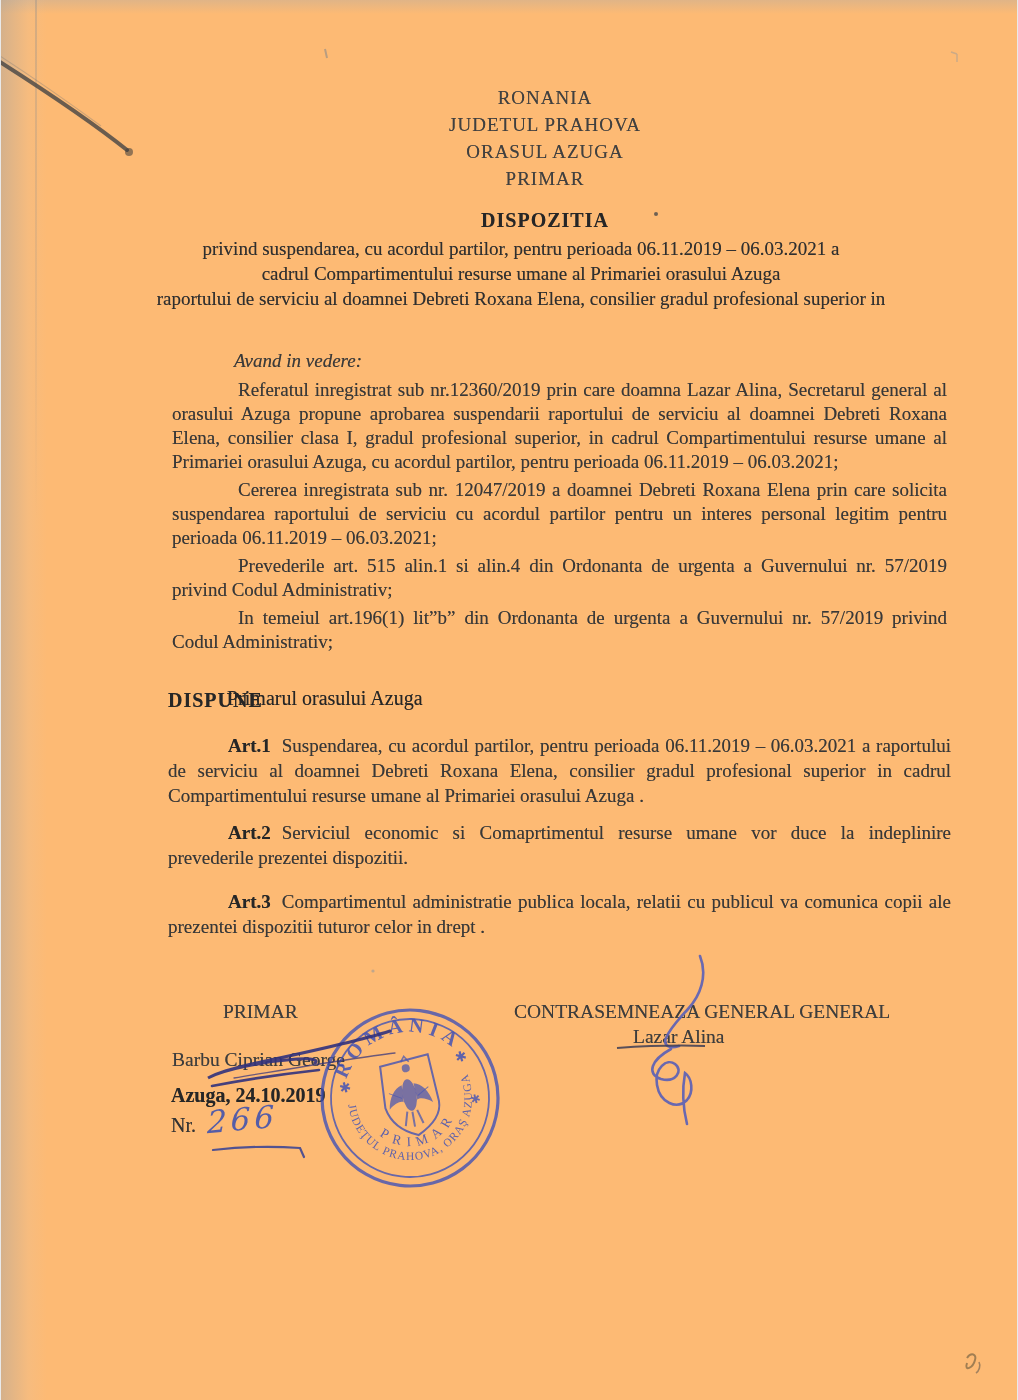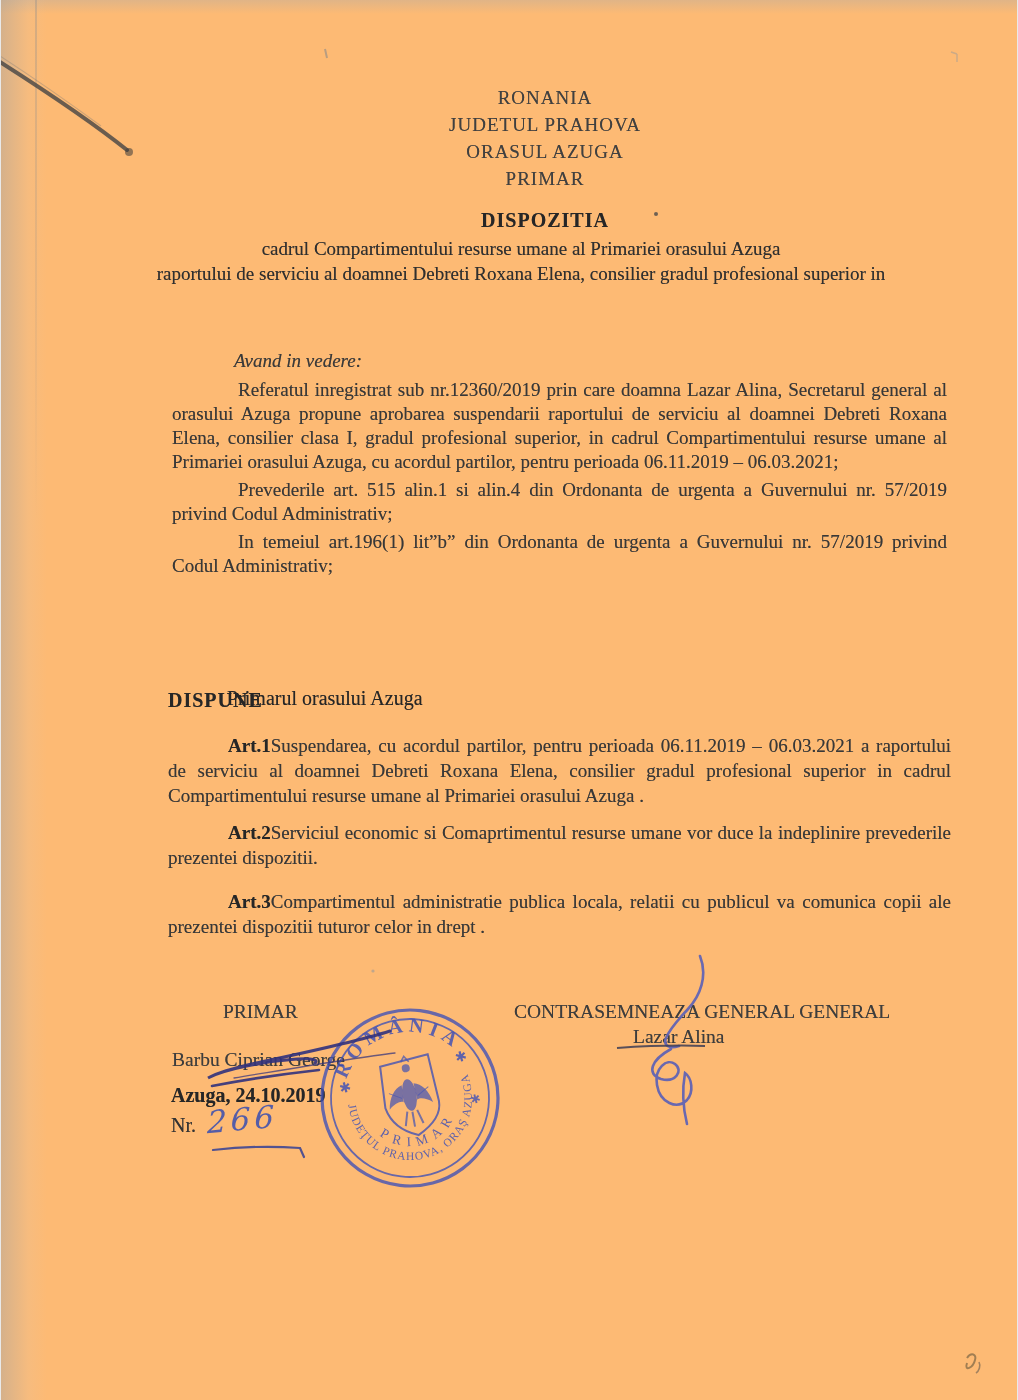--- a/index.html
+++ b/index.html
@@ -24,21 +24,21 @@
     font-size:19px;line-height:25px;color:#2f2f2f;}
   .doc{position:absolute;left:167px;top:0;width:783px;}
   .preamble{position:absolute;top:350px;left:0;width:100%;text-indent:66px;font-size:19px;color:#3a3a3a;font-style:italic;}
   .considerations{position:absolute;top:374px;left:0;width:100%;font-size:19px;line-height:24px;text-align:justify;}
   .considerations p{margin:4px;text-indent:66px;}
   .issuer{position:absolute;top:645px;left:59px;font-weight:normal;font-size:20px;color:#262626;margin-top:42px;}
   .order-heading{position:absolute;top:689px;left:0;width:100%;
     font-weight:bold;font-size:20px;letter-spacing:1px;color:#262626;}
   .article{position:absolute;left:0;width:100%;font-size:19px;line-height:25px;text-align:justify;margin:0;text-indent:60px;}
   .art1{top:733px;} .art2{top:820px;} .art3{top:889px;}
-  .artlbl{font-weight:bold;color:#262626;}
+  .artlbl{font-weight:bold;color:#262626;margin-right:11px;}
   .sig-role-left{position:absolute;left:222px;top:1001px;font-size:19.5px;color:#3d3d3d;}
   .sig-name-left{position:absolute;left:171px;top:1049px;font-size:19.5px;color:#3d3d3d;}
   .sig-role-right{position:absolute;left:513px;top:1001px;font-size:19.5px;white-space:nowrap;color:#3d3d3d;}
   .sig-name-right{position:absolute;left:632px;top:1026px;font-size:19.5px;color:#3d3d3d;}
   .place-date{position:absolute;left:170px;top:1084px;font-weight:bold;font-size:20px;color:#262626;}
   .nr-label{position:absolute;left:170px;top:1114px;font-size:20px;color:#333;}
   .nr-value{position:absolute;left:206px;top:1101px;font-size:31px;font-style:italic;
     letter-spacing:4px;color:#4353ad;transform:rotate(-5deg) skewX(-6deg);
     font-family:"DejaVu Serif", serif;opacity:.9;}
   .stamp-wrap{position:absolute;left:317px;top:1006px;width:184px;height:184px;
@@ -56,29 +56,31 @@
 
   <div class="header-block txt">
     <div>RONANIA</div>
     <div>JUDETUL PRAHOVA</div>
     <div>ORASUL AZUGA</div>
     <div>PRIMAR</div>
   </div>
 
   <div class="title-line txt">DISPOZITIA</div>
   <div class="subtitle txt">
+    <div>privind  suspendarea, cu acordul partilor, pentru perioada 06.11.2019 – 06.03.2021 a</div>
     <div>cadrul Compartimentului resurse umane al Primariei orasului Azuga</div>
     <div>raportului de serviciu al doamnei Debreti Roxana Elena, consilier gradul profesional superior  in</div>
   </div>
 
   <div class="doc">
     <div class="preamble txt">Avand in vedere:</div>
 
     <div class="considerations txt">
       <p>Referatul inregistrat sub nr.12360/2019 prin care doamna Lazar Alina, Secretarul general al orasului Azuga propune aprobarea suspendarii raportului de serviciu al doamnei Debreti Roxana Elena, consilier clasa I, gradul profesional superior, in cadrul Compartimentului resurse umane al Primariei orasului Azuga, cu acordul partilor, pentru perioada 06.11.2019 – 06.03.2021;</p>
+      <p>Cererea inregistrata sub nr. 12047/2019 a doamnei Debreti Roxana Elena prin care solicita suspendarea raportului de serviciu cu acordul partilor pentru un interes personal legitim pentru perioada 06.11.2019 – 06.03.2021;</p>
       <p>Prevederile art. 515 alin.1 si alin.4 din Ordonanta de urgenta a Guvernului nr. 57/2019 privind Codul Administrativ;</p>
       <p>In temeiul art.196(1) lit”b” din Ordonanta de urgenta a Guvernului nr. 57/2019 privind Codul Administrativ;</p>
     </div>
 
     <div class="issuer txt">Primarul orasului Azuga</div>
     <div class="order-heading txt">DISPUNE</div>
 
     <p class="article art1 txt"><b class="artlbl">Art.1</b><span>Suspendarea, cu acordul partilor, pentru perioada 06.11.2019 – 06.03.2021 a raportului de serviciu al doamnei Debreti Roxana Elena, consilier gradul profesional superior  in cadrul Compartimentului resurse umane al Primariei orasului Azuga .</span></p>
     <p class="article art2 txt"><b class="artlbl">Art.2</b><span>Serviciul economic si Comaprtimentul resurse umane vor duce la indeplinire prevederile prezentei dispozitii.</span></p>
     <p class="article art3 txt"><b class="artlbl">Art.3</b><span>Compartimentul administratie publica locala, relatii cu publicul va comunica copii ale prezentei dispozitii tuturor celor in drept .</span></p>

